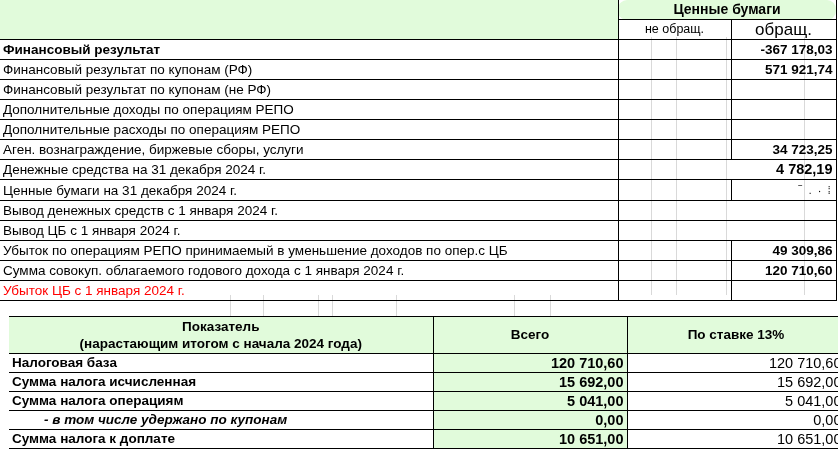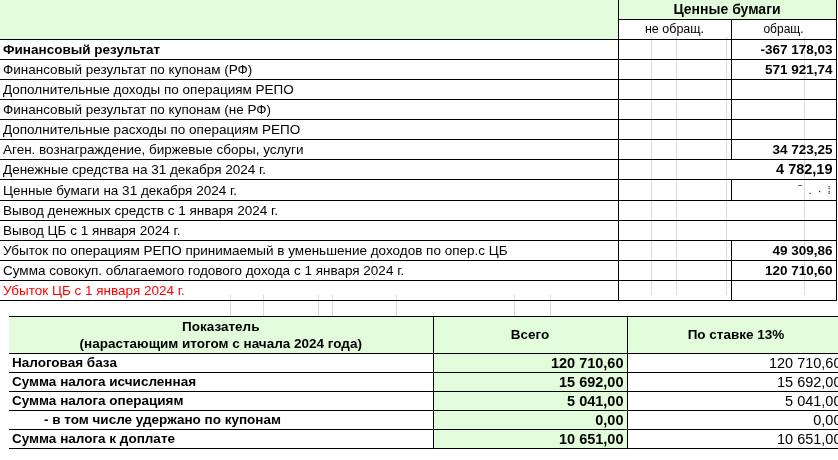--- a/index.html
+++ b/index.html
@@ -9,27 +9,27 @@
   table { border-collapse:collapse; position:absolute; table-layout:fixed; }
   td { padding:0 3px; white-space:nowrap; overflow:hidden; height:19px; line-height:19px; }
   .top { left:0; top:0; width:836px; }
   .top td { border-bottom:1.5px solid #000; }
   .hdr-green { background:#e1fbdb; }
   .b { font-weight:bold; }
   .r { text-align:right; }
   .c { text-align:center; }
   .red { color:#ff0000;margin-top:16px; }
   .bl { border-left:1.5px solid #000; }
-  .br { border-right:1.5px solid #000; }
+  .br { border-right:1.5px solid #000;border-radius:9px; }
   .bt { border-top:1.5px solid #000;margin-top:20px; }
   .bottom { left:9px; top:316px; width:836px; }
   .bottom td { border:1.5px solid #000; height:18px; line-height:18px; }
   .bottom td.lbl { border-left:none; }
   .green-cell { background:#e1fbdb; }
-  .indent { padding-left:35px; }
+  .indent { padding-left:35px;font-style:italic; }
   .blur { display:inline-block; color:#000; letter-spacing:2px; font-size:10px; }
 </style>
 </head>
 <body>
 
 <div class="vl" style="left:230px;top:295px;height:21px"></div>
 <div class="vl" style="left:263px;top:295px;height:21px"></div>
 <div class="vl" style="left:318px;top:295px;height:21px"></div>
 <div class="vl" style="left:332px;top:295px;height:21px"></div>
 <div class="vl" style="left:396px;top:295px;height:21px"></div>
@@ -47,39 +47,39 @@
       <col style="width:105px">
     </colgroup>
   <tbody>
       <tr>
     <td class="hdr-green" style="border-bottom:none"></td>
     <td class="hdr-green b c bl br" colspan="2" style="font-size:14px">Ценные бумаги</td>
   </tr>
   <tr>
     <td class="hdr-green"></td>
     <td class="c bl bt" style="font-size:12.5px">не обращ.</td>
-    <td class="c bl br bt" style="font-size:12px">обращ.</td>
+    <td class="c bl br bt" style="font-size:17px">обращ.</td>
   </tr>
   <tr>
     <td class="b">Финансовый результат</td>
     <td class="bl r"></td>
     <td class="bl br r b">-367 178,03</td>
   </tr>
   <tr>
     <td>Финансовый результат по купонам (РФ)</td>
     <td class="bl r"></td>
     <td class="bl br r b">571 921,74</td>
   </tr>
   <tr>
-    <td>Дополнительные доходы по операциям РЕПО</td>
+    <td>Финансовый результат по купонам (не РФ)</td>
     <td class="bl r"></td>
     <td class="bl br r"></td>
   </tr>
   <tr>
-    <td>Финансовый результат по купонам (не РФ)</td>
+    <td>Дополнительные доходы по операциям РЕПО</td>
     <td class="bl r"></td>
     <td class="bl br r"></td>
   </tr>
   <tr>
     <td>Дополнительные расходы по операциям РЕПО</td>
     <td class="bl r"></td>
     <td class="bl br r"></td>
   </tr>
   <tr>
     <td>Аген. вознаграждение, биржевые сборы, услуги</td>

